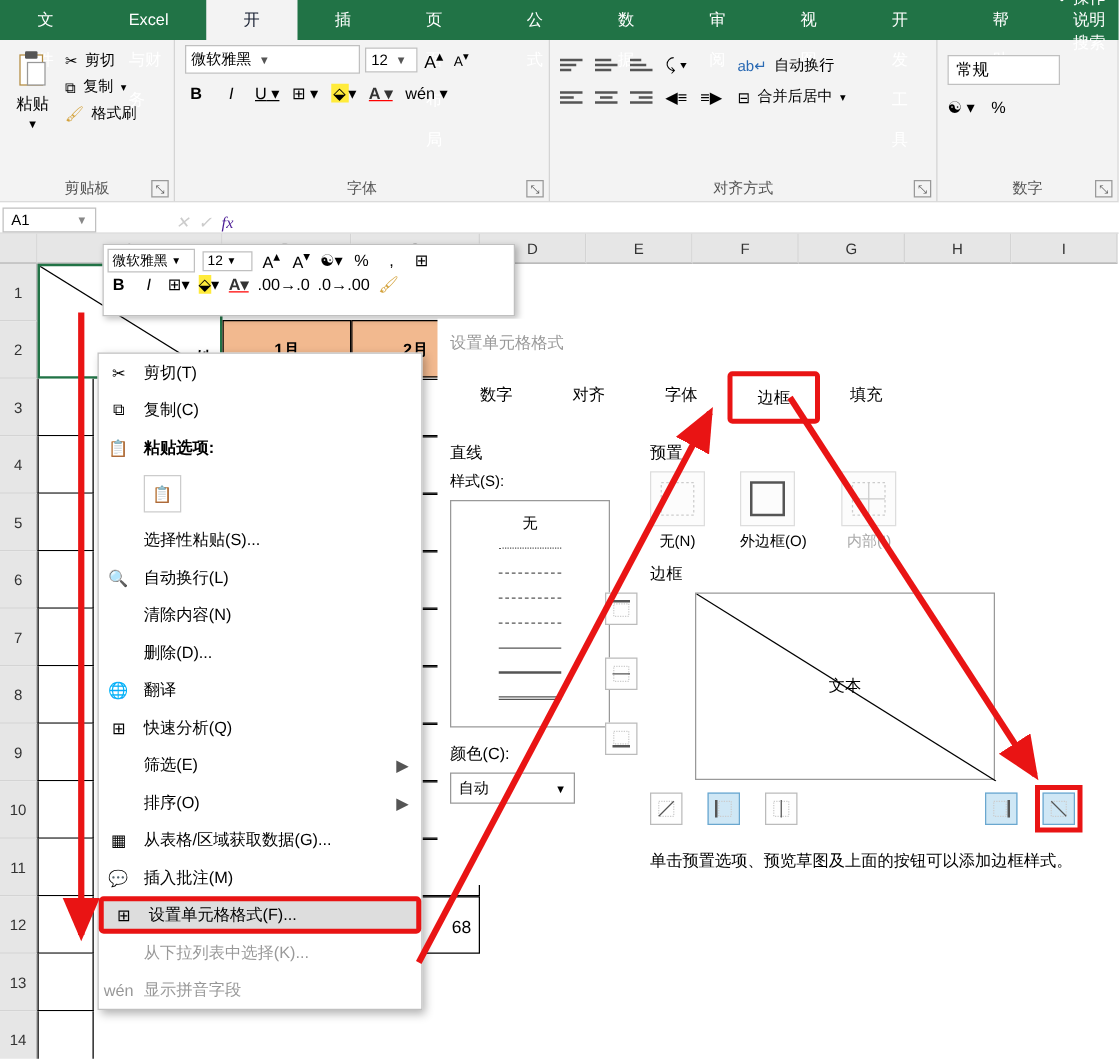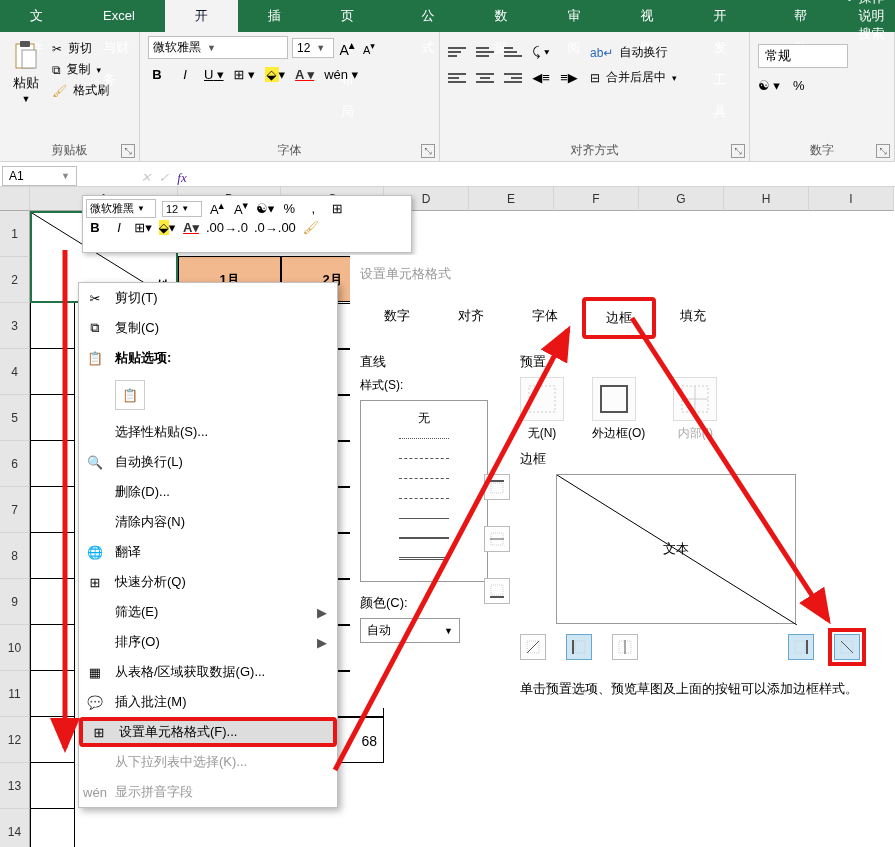--- a/index.html
+++ b/index.html
@@ -367,24 +367,24 @@
       <div class="po-ic">📋</div>
     </div>
   <div class="cm-item">
       <span>选择性粘贴(S)...</span>
     </div>
   <div class="cm-item">
       <span class="cm-icon-slot">🔍</span>
       <span>自动换行(L)</span>
     </div>
   <div class="cm-item">
+      <span>清除内容(N)</span>
+    </div>
+  <div class="cm-item">
       <span>删除(D)...</span>
-    </div>
-  <div class="cm-item">
-      <span>清除内容(N)</span>
     </div>
   <div class="cm-item">
       <span class="cm-icon-slot" style="color:#2a6ab4">🌐</span>
       <span>翻译</span>
     </div>
   <div class="cm-item">
       <span class="cm-icon-slot">⊞</span>
       <span>快速分析(Q)</span>
     </div>
   <div class="cm-item">

